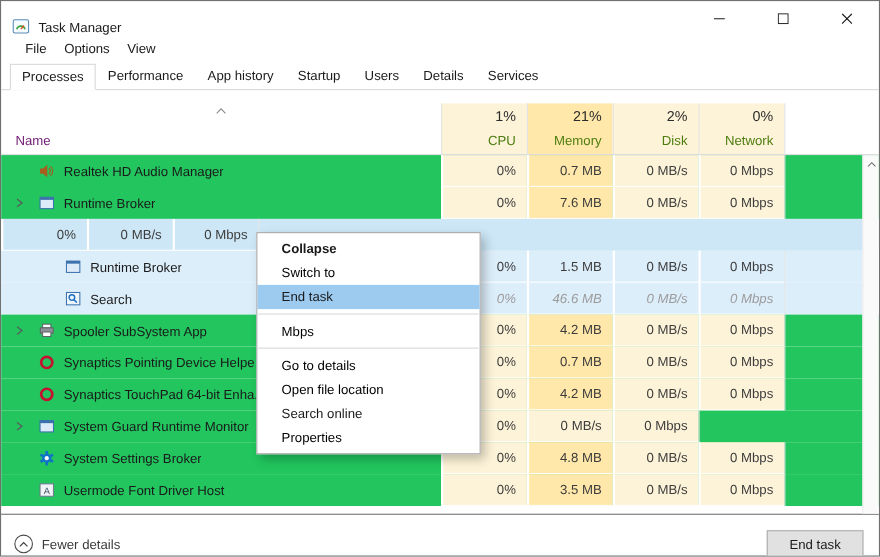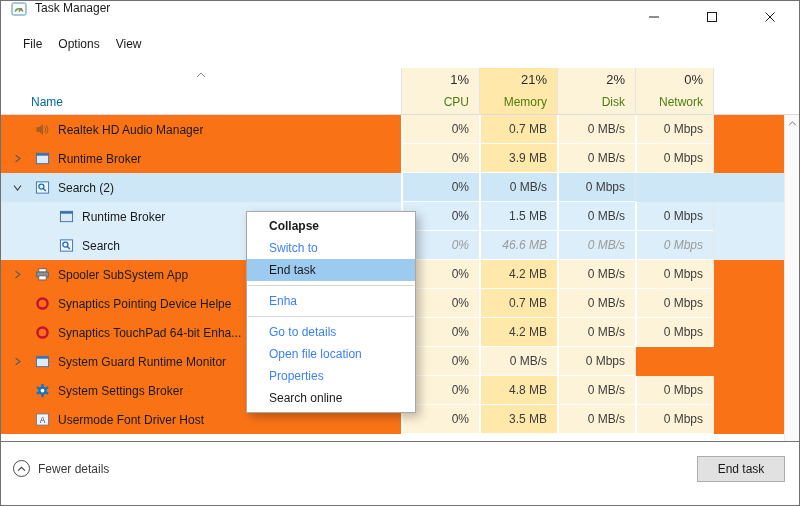--- a/index.html
+++ b/index.html
@@ -1,49 +1,49 @@
 <!DOCTYPE html>
 <html style="--heat-light: #fdf3d8; --heat-memory: #ffe8a9; --selection: #cde7f7; --selection-child: #ddeefb; --menu-highlight: #9dcbf0; --accent: #0078d7;"><head>
 <meta charset="utf-8">
 <style>
   *{box-sizing:border-box;margin:0;padding:0}
   html,body{width:800px;height:506px}
   body{font-family:"Liberation Sans",sans-serif;font-size:12px;color:#1a1a1a;background:#fff}
   .window{position:relative;width:800px;height:506px;border:1px solid #707070;background:#fff;overflow:hidden}
 
   
-  .titlebar{height:31px;display:flex;align-items:flex-start}
+  .titlebar{height:31px;display:flex;align-items:flex-end}
   .tm-icon{width:16px;height:16px;margin:0 8px 0 10px;flex:0 0 auto;display:inline-flex}
   .tm-icon svg{width:16px;height:16px}
   .win-controls{margin-left:auto;display:flex;align-self:stretch}
   .win-btn{width:58px;display:flex;align-items:center;justify-content:center}
 
   
   .menubar{height:24px;display:flex;align-items:stretch;padding-left:14px}
   .menu-item{padding:0 8px;display:flex;align-items:center;cursor:default}
 
   
   .tabbar{height:26px;display:flex;align-items:flex-end;padding-left:8px;border-bottom:1px solid #d9d9d9}
   .tab{height:24px;display:flex;align-items:center;padding:0 10px;border:1px solid transparent;position:relative;z-index:2;cursor:default}
   .tab.active{background:#fff;border:1px solid #d9d9d9;border-bottom:1px solid #fff;margin-bottom:-1px}
 
   
   .content{position:relative;height:385px;padding-top:12px}
   .header-row{display:flex;height:47px;border-bottom:1px solid #dcdcdc}
   .hname{width:400px;position:relative}
   .sort-caret{position:absolute;top:3px;left:0;right:0;text-align:center;line-height:6px}
-  .hname-label{position:absolute;left:30px;bottom:5px;color:#0369a1}
+  .hname-label{position:absolute;left:13px;bottom:5px;color:#701a75}
   .hstat{width:78px;display:flex;flex-direction:column;justify-content:space-between;align-items:flex-end;padding:4px 10px 5px 0;border-left:1px solid #e3e3e3}
   .hstat .hval{font-size:13px;color:#2b2b2b}
   .hstat .hlabel{color:#4d7c0f}
   .hstat.cpu,.hstat.disk,.hstat.network{background:var(--heat-light)}
   .hstat.memory{background:var(--heat-memory)}
   .hfill{flex:1;border-left:1px solid #e3e3e3}
 
-  .prow{display:flex;height:29px;background:#f97316}
+  .prow{display:flex;height:29px;background:#22c55e}
   .prow.selected{background:var(--selection)}
   .prow.child-selected,.prow.context-target{background:var(--selection-child)}
   .pname{width:400px;display:flex;align-items:center;padding-left:12px;white-space:nowrap;overflow:hidden}
   .expander{width:22px;flex:0 0 auto;display:inline-flex;align-items:center}
   .indent{width:24px;flex:0 0 auto}
   .picon{width:15px;height:15px;flex:0 0 auto;margin-right:8px;display:inline-flex}
   .picon svg{width:15px;height:15px}
   .plabel{overflow:hidden}
   .pcell{width:78px;display:flex;align-items:center;justify-content:flex-end;padding-right:10px;border-left:2px solid #fff;border-bottom:1px solid rgba(255,255,255,.9);color:#3c3c3c;background:transparent}
   .prow.normal .pcell{background:var(--heat-light)}
@@ -55,24 +55,24 @@
   .scrollbar{position:absolute;top:59px;right:0;bottom:0;width:15px;background:#fafafa;border-left:1px solid #ececec}
   .scroll-arrow{height:17px;display:flex;align-items:center;justify-content:center}
 
   
   .footer{height:54px;border-top:1px solid #737373;display:flex;align-items:center;padding:0 14px 0 12px}
   .toggle{display:flex;align-items:center;gap:8px;color:#3a3a3a;cursor:default}
   .circle-icon{width:17px;height:17px;border:1px solid #4a4a4a;border-radius:50%;display:inline-flex;align-items:center;justify-content:center}
   .end-task-btn{margin-left:auto;width:88px;height:26px;background:#e1e1e1;border:1px solid #adadad;font-family:inherit;font-size:12px;color:#1a1a1a}
 
   
-  .context-menu{position:absolute;left:245px;top:210px;width:170px;background:#fff;border:1px solid #a8a8a8;box-shadow:4px 4px 9px rgba(0,0,0,.25);padding:3px 0;z-index:20}
+  .context-menu{position:absolute;left:232px;top:210px;width:204px;background:#fff;border:1px solid #a8a8a8;box-shadow:4px 4px 9px rgba(0,0,0,.25);padding:3px 0;z-index:20}
   .cm-item{position:relative;height:22px;display:flex;align-items:center;padding-left:22px;padding-right:8px;cursor:default}
   .cm-item.bold .cm-label{font-weight:bold}
-  .cm-item.disabled{color:#3b82f6}
+  .cm-item.disabled{color:#000000}
   .cm-item.highlighted{background:var(--menu-highlight)}
   .cm-arrow{margin-left:auto;font-size:10px;color:#404040}
   .cm-sep{height:1px;background:#d7d7d7;margin:4px 1px}
 </style>
 </head>
 <body>
 
 <div class="window">
 
   <div class="titlebar">
@@ -102,20 +102,29 @@
         </div>
     </div>
   </div>
 
   <div class="menubar">
       <div class="menu-item">File</div>
       <div class="menu-item">Options</div>
       <div class="menu-item">View</div>
     </div>
 
+  <div class="tabbar">
+      <div class="tab active">Processes</div>
+      <div class="tab">Performance</div>
+      <div class="tab">App history</div>
+      <div class="tab">Startup</div>
+      <div class="tab">Users</div>
+      <div class="tab">Details</div>
+      <div class="tab">Services</div>
+    </div>
 
   <div class="content">
     <div class="header-row">
       <div class="hname">
         <div class="sort-caret"><svg width="10" height="6" viewBox="0 0 10 6">
               <path d="M1 5 L5 1 L9 5" fill="none" stroke="#8a8a8a" stroke-width="1"></path>
             </svg></div>
         <div class="hname-label">Name</div>
       </div>
       <div class="hstat cpu">
@@ -163,41 +172,26 @@
             </span>
             <span class="picon">
               <svg viewBox="0 0 16 16">
                 <rect x="1.5" y="2.5" width="13" height="11" fill="#dcebf7" stroke="#3a71ad"></rect>
                 <rect x="1.5" y="2.5" width="13" height="2.5" fill="#3a71ad"></rect>
               </svg>
             </span>
             <span class="plabel">Runtime Broker</span>
           </div>
           <div class="pcell cpu">0%</div>
-          <div class="pcell memory">3.9 MB</div>
+          <div class="pcell memory">7.6 MB</div>
           <div class="pcell disk">0 MB/s</div>
           <div class="pcell network">0 Mbps</div>
           <div class="pfill"></div>
         </div>
         <div class="prow selected">
-          <div class="pname">
-            <span class="expander">
-              <svg width="9" height="9" viewBox="0 0 9 9">
-                <path d="M1 2.5 L4.5 7 L8 2.5" fill="none" stroke="#3a3a3a" stroke-width="1.1"></path>
-              </svg>
-            </span>
-            <span class="picon">
-              <svg viewBox="0 0 16 16">
-                <rect x="1.5" y="2" width="13" height="12" fill="#eef5fc" stroke="#3a71ad"></rect>
-                <circle cx="6.8" cy="7" r="2.7" fill="none" stroke="#1d6fc0" stroke-width="1.4"></circle>
-                <line x1="8.8" y1="9" x2="11.6" y2="11.8" stroke="#1d6fc0" stroke-width="1.5"></line>
-              </svg>
-            </span>
-            <span class="plabel">Search (2)</span>
-          </div>
           <div class="pcell cpu">0%</div>
           <div class="pcell disk">0 MB/s</div>
           <div class="pcell network">0 Mbps</div>
           <div class="pfill"></div>
         </div>
         <div class="prow child-selected">
           <div class="pname">
             <span class="expander"></span>
             <span class="indent"></span>
             <span class="picon">
@@ -373,30 +367,30 @@
         <span class="cm-label">Collapse</span>
       </div>
       <div class="cm-item disabled">
         <span class="cm-label">Switch to</span>
       </div>
       <div class="cm-item highlighted">
         <span class="cm-label">End task</span>
       </div>
       <div class="cm-sep"></div>
       <div class="cm-item disabled">
-        <span class="cm-label">Enha</span>
+        <span class="cm-label">Mbps</span>
       </div>
       <div class="cm-sep"></div>
       <div class="cm-item disabled">
         <span class="cm-label">Go to details</span>
       </div>
       <div class="cm-item disabled">
         <span class="cm-label">Open file location</span>
-      </div>
-      <div class="cm-item disabled">
-        <span class="cm-label">Properties</span>
       </div>
       <div class="cm-item normal">
         <span class="cm-label">Search online</span>
       </div>
+      <div class="cm-item disabled">
+        <span class="cm-label">Properties</span>
+      </div>
     </div>
 
 </div>
 
 </body></html>

